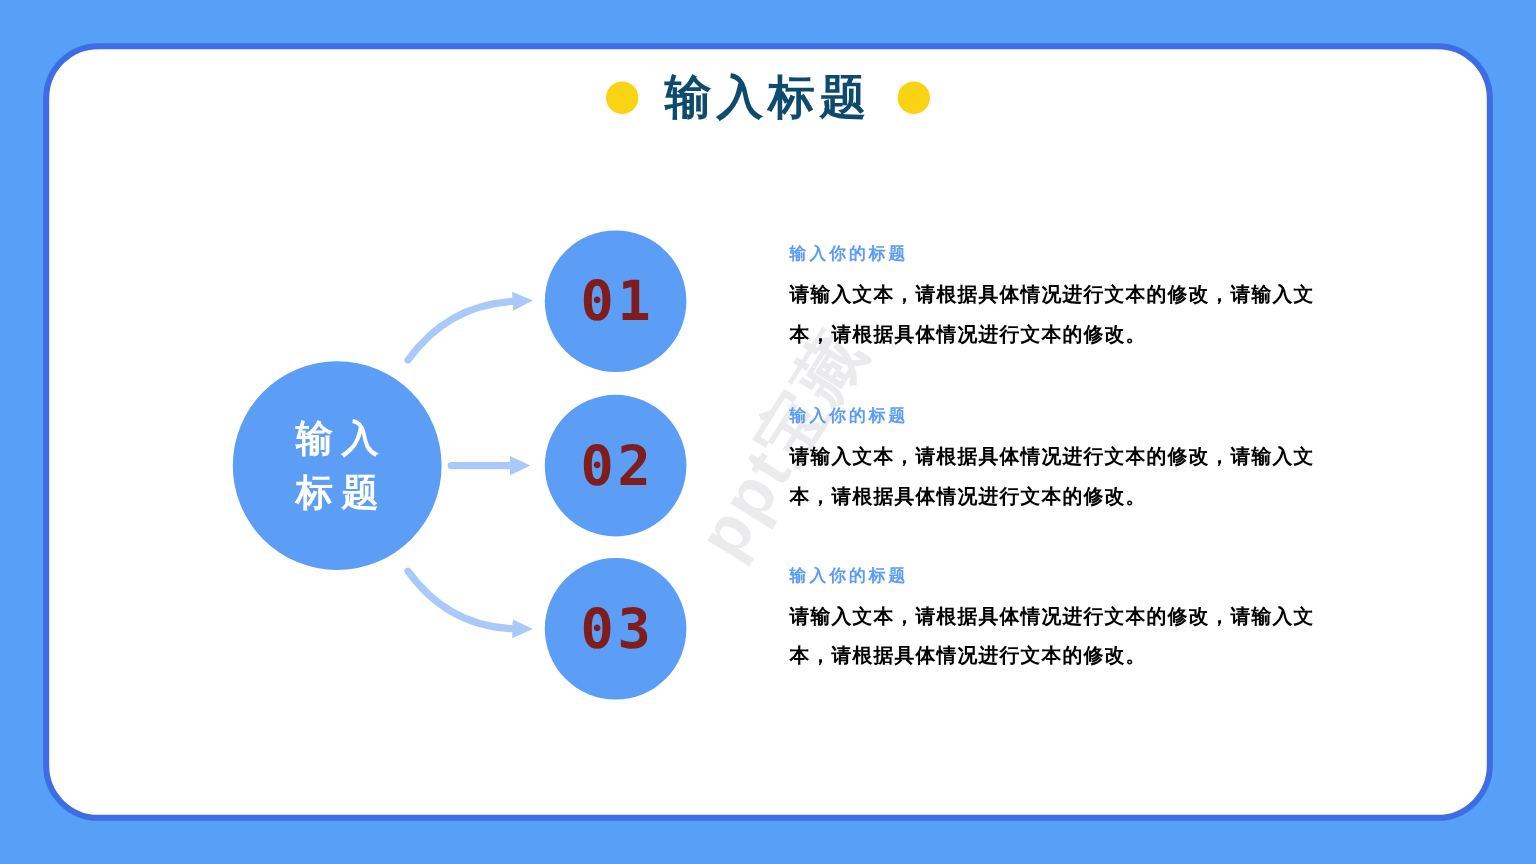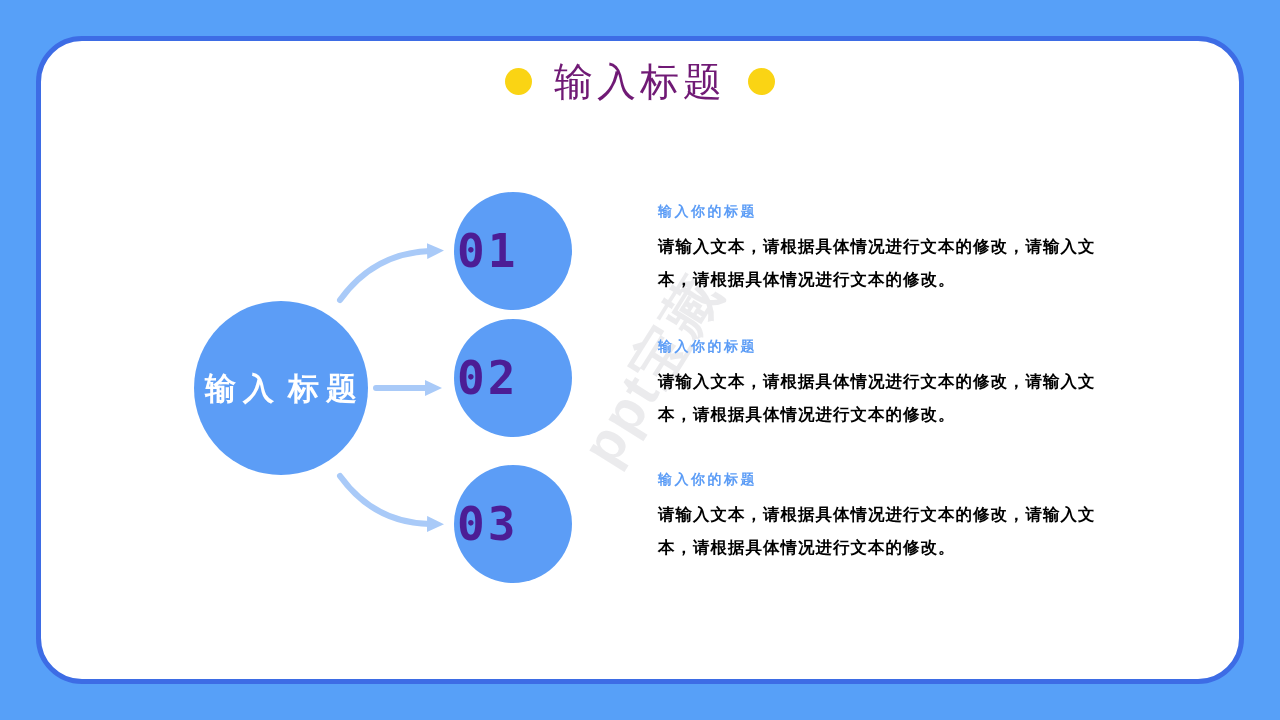--- a/index.html
+++ b/index.html
@@ -40,64 +40,64 @@
   .title-dot {
     width: 27px;
     height: 27px;
     border-radius: 50%;
     background: #FAD414;
     flex: 0 0 auto;
   }
   .slide-title {
     margin: 0;
     font-size: 39px;
-    font-weight: normal;
-    color: #701a75;
+    font-weight: bold;
+    color: #0c4a6e;
     letter-spacing: 4px;
     line-height: 1;
   }
   
   .hub-circle {
     position: absolute;
     left: 194px;
     top: 301px;
     width: 174px;
     height: 174px;
     border-radius: 50%;
     background: #5C9DF6;
     display: flex;
-    flex-direction: row;
+    flex-direction: column;
     align-items: center;
     justify-content: center;
     color: #ffffff;
     font-weight: bold;
     font-size: 31px;
     letter-spacing: 7px;
     line-height: 45px;
     text-indent: 7px;
   }
   
   .num-circle {
     position: absolute;
     width: 118px;
     height: 118px;
     border-radius: 50%;
     background: #5C9DF6;
     display: flex;
     align-items: center;
-    justify-content: flex-start;
-    color: #4c1d95;
+    justify-content: center;
+    color: #7f1d1d;
     font-family: "DejaVu Sans Mono", monospace;
     font-weight: bold;
     font-size: 46px;
     letter-spacing: 3px;
     text-indent: 3px;
   }
   .num-circle.n1 { left: 454px; top: 192px; }
-  .num-circle.n2 { left: 454px; top: 319px; }
+  .num-circle.n2 { left: 454px; top: 329px; }
   .num-circle.n3 { left: 454px; top: 465px; }
   
   .arrows-svg {
     position: absolute;
     left: 0;
     top: 0;
     width: 1280px;
     height: 720px;
     pointer-events: none;
   }

